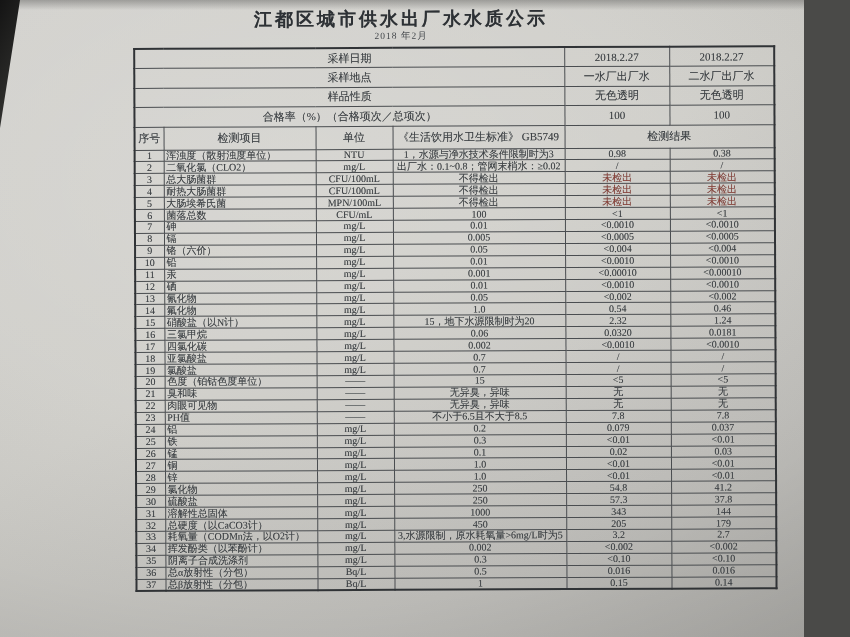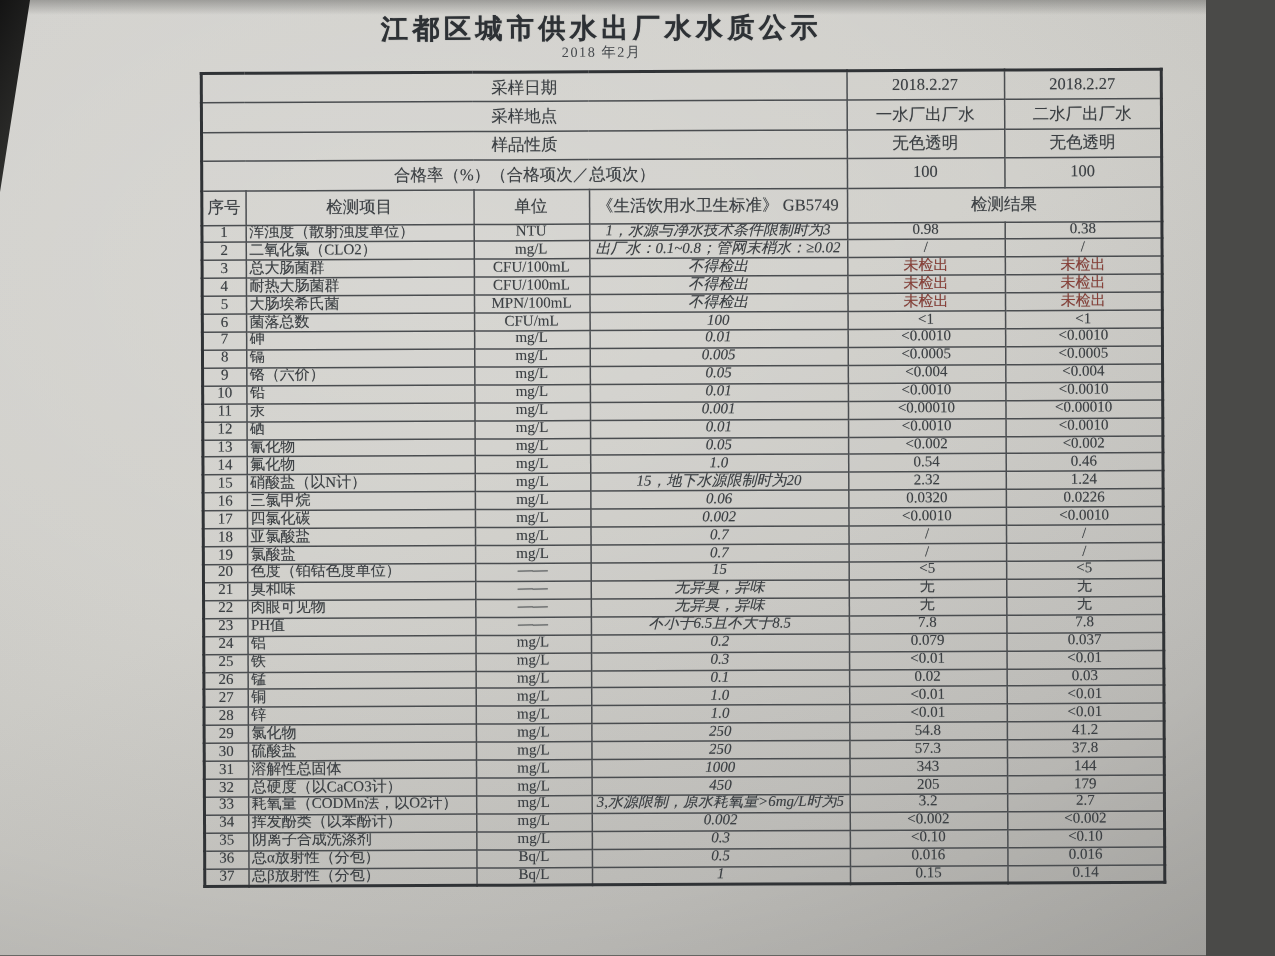--- a/index.html
+++ b/index.html
@@ -51,21 +51,21 @@
     font-weight:normal;color:#3c4044;
     text-shadow:0 0 0.5px rgba(50,54,58,0.4);
   }
   tr.info-row{height:19.5px;}
   tr.info-row td{font-size:11px;text-align:center;}
   tr.colhdr{height:23px;}
   tr.colhdr td{font-size:11px;text-align:center;margin-top:48px;}
   tr.data-row{height:11.93px;}
   tr.data-row td{font-size:10px;line-height:1;text-align:center;}
   td.item{text-align:left !important;padding-left:3px;font-family:Liberation Serif, serif;}
-  td.std{letter-spacing:0;font-style:italic;}
+  td.std{letter-spacing:0;}
   .red{color:var(--red-ink,#8a4038) !important;text-shadow:0 0 0.5px rgba(138,64,56,0.5);}
 </style>
 </head>
 <body>
 
 <div class="stage">
   <div class="paper"></div>
   <div class="top-shade"></div>
   <div class="corner-wedge"></div>
 
@@ -253,21 +253,21 @@
             <td class="res">2.32</td>
             <td class="res">1.24</td>
           </tr>
 
           <tr class="data-row">
             <td>16</td>
             <td class="item">三氯甲烷</td>
             <td>mg/L</td>
             <td class="std">0.06</td>
             <td class="res">0.0320</td>
-            <td class="res">0.0226</td>
+            <td class="res">0.0181</td>
           </tr>
 
           <tr class="data-row">
             <td>17</td>
             <td class="item">四氯化碳</td>
             <td>mg/L</td>
             <td class="std">0.002</td>
             <td class="res">&lt;0.0010</td>
             <td class="res">&lt;0.0010</td>
           </tr>

